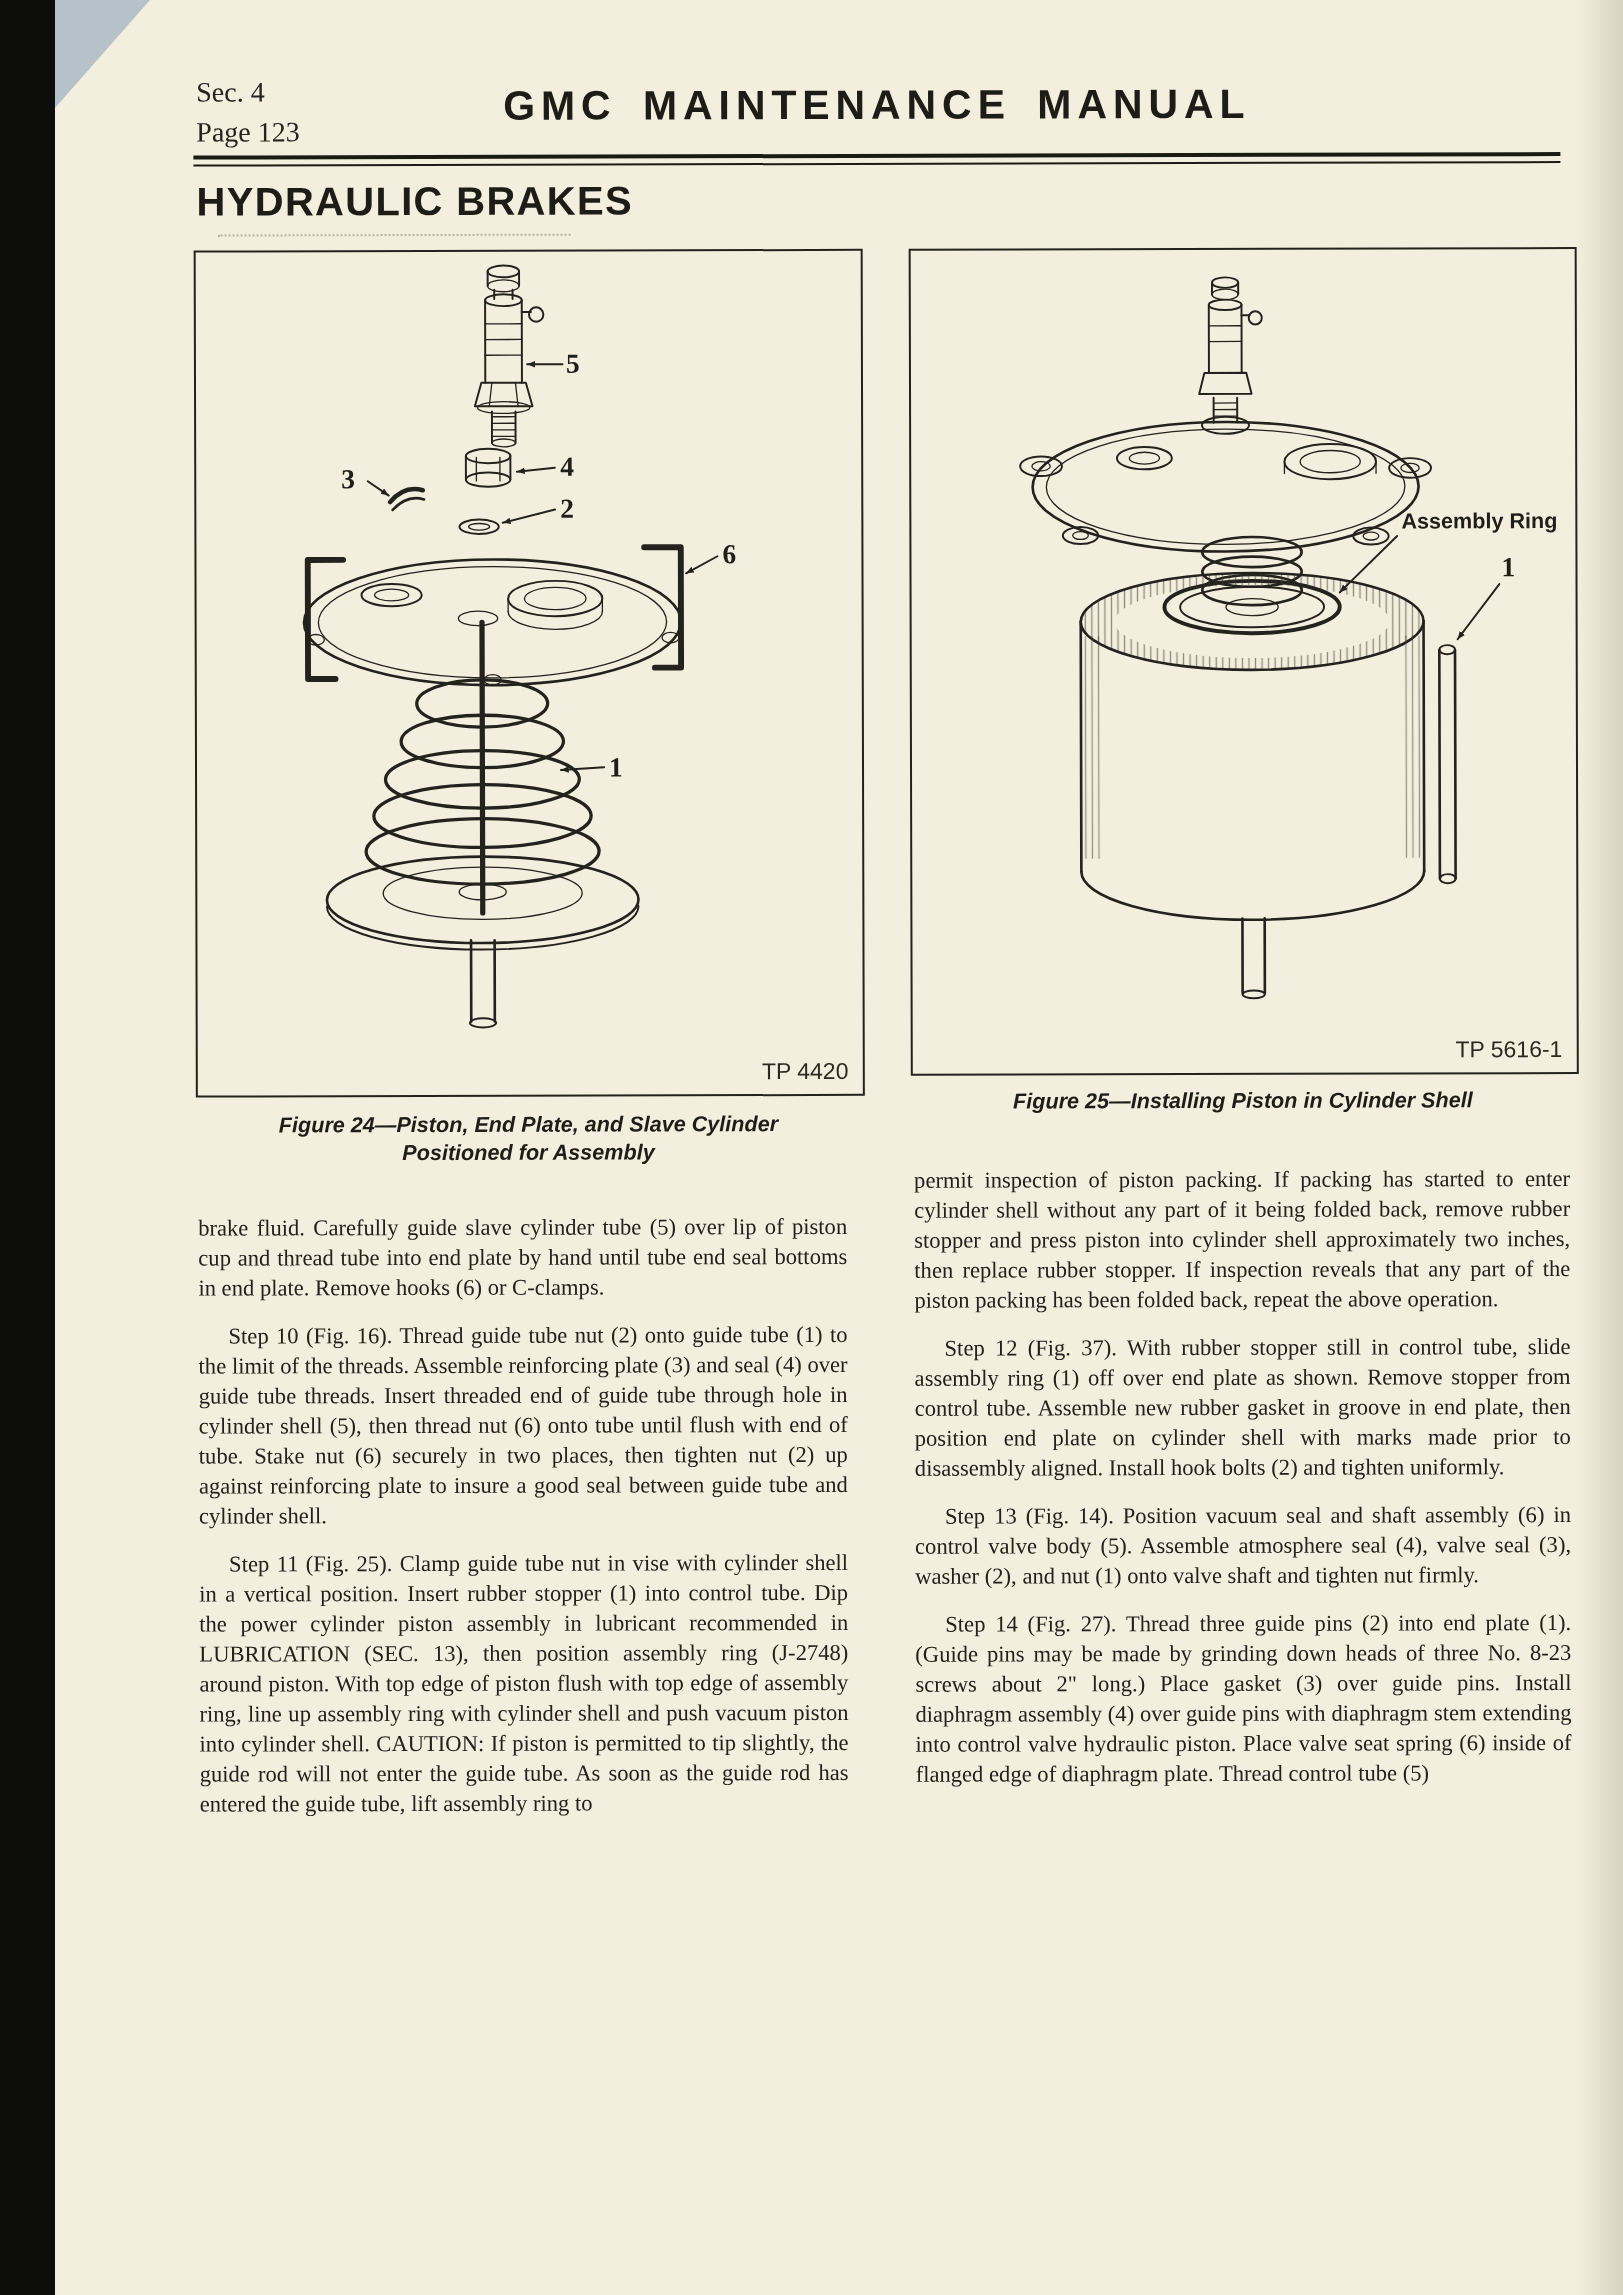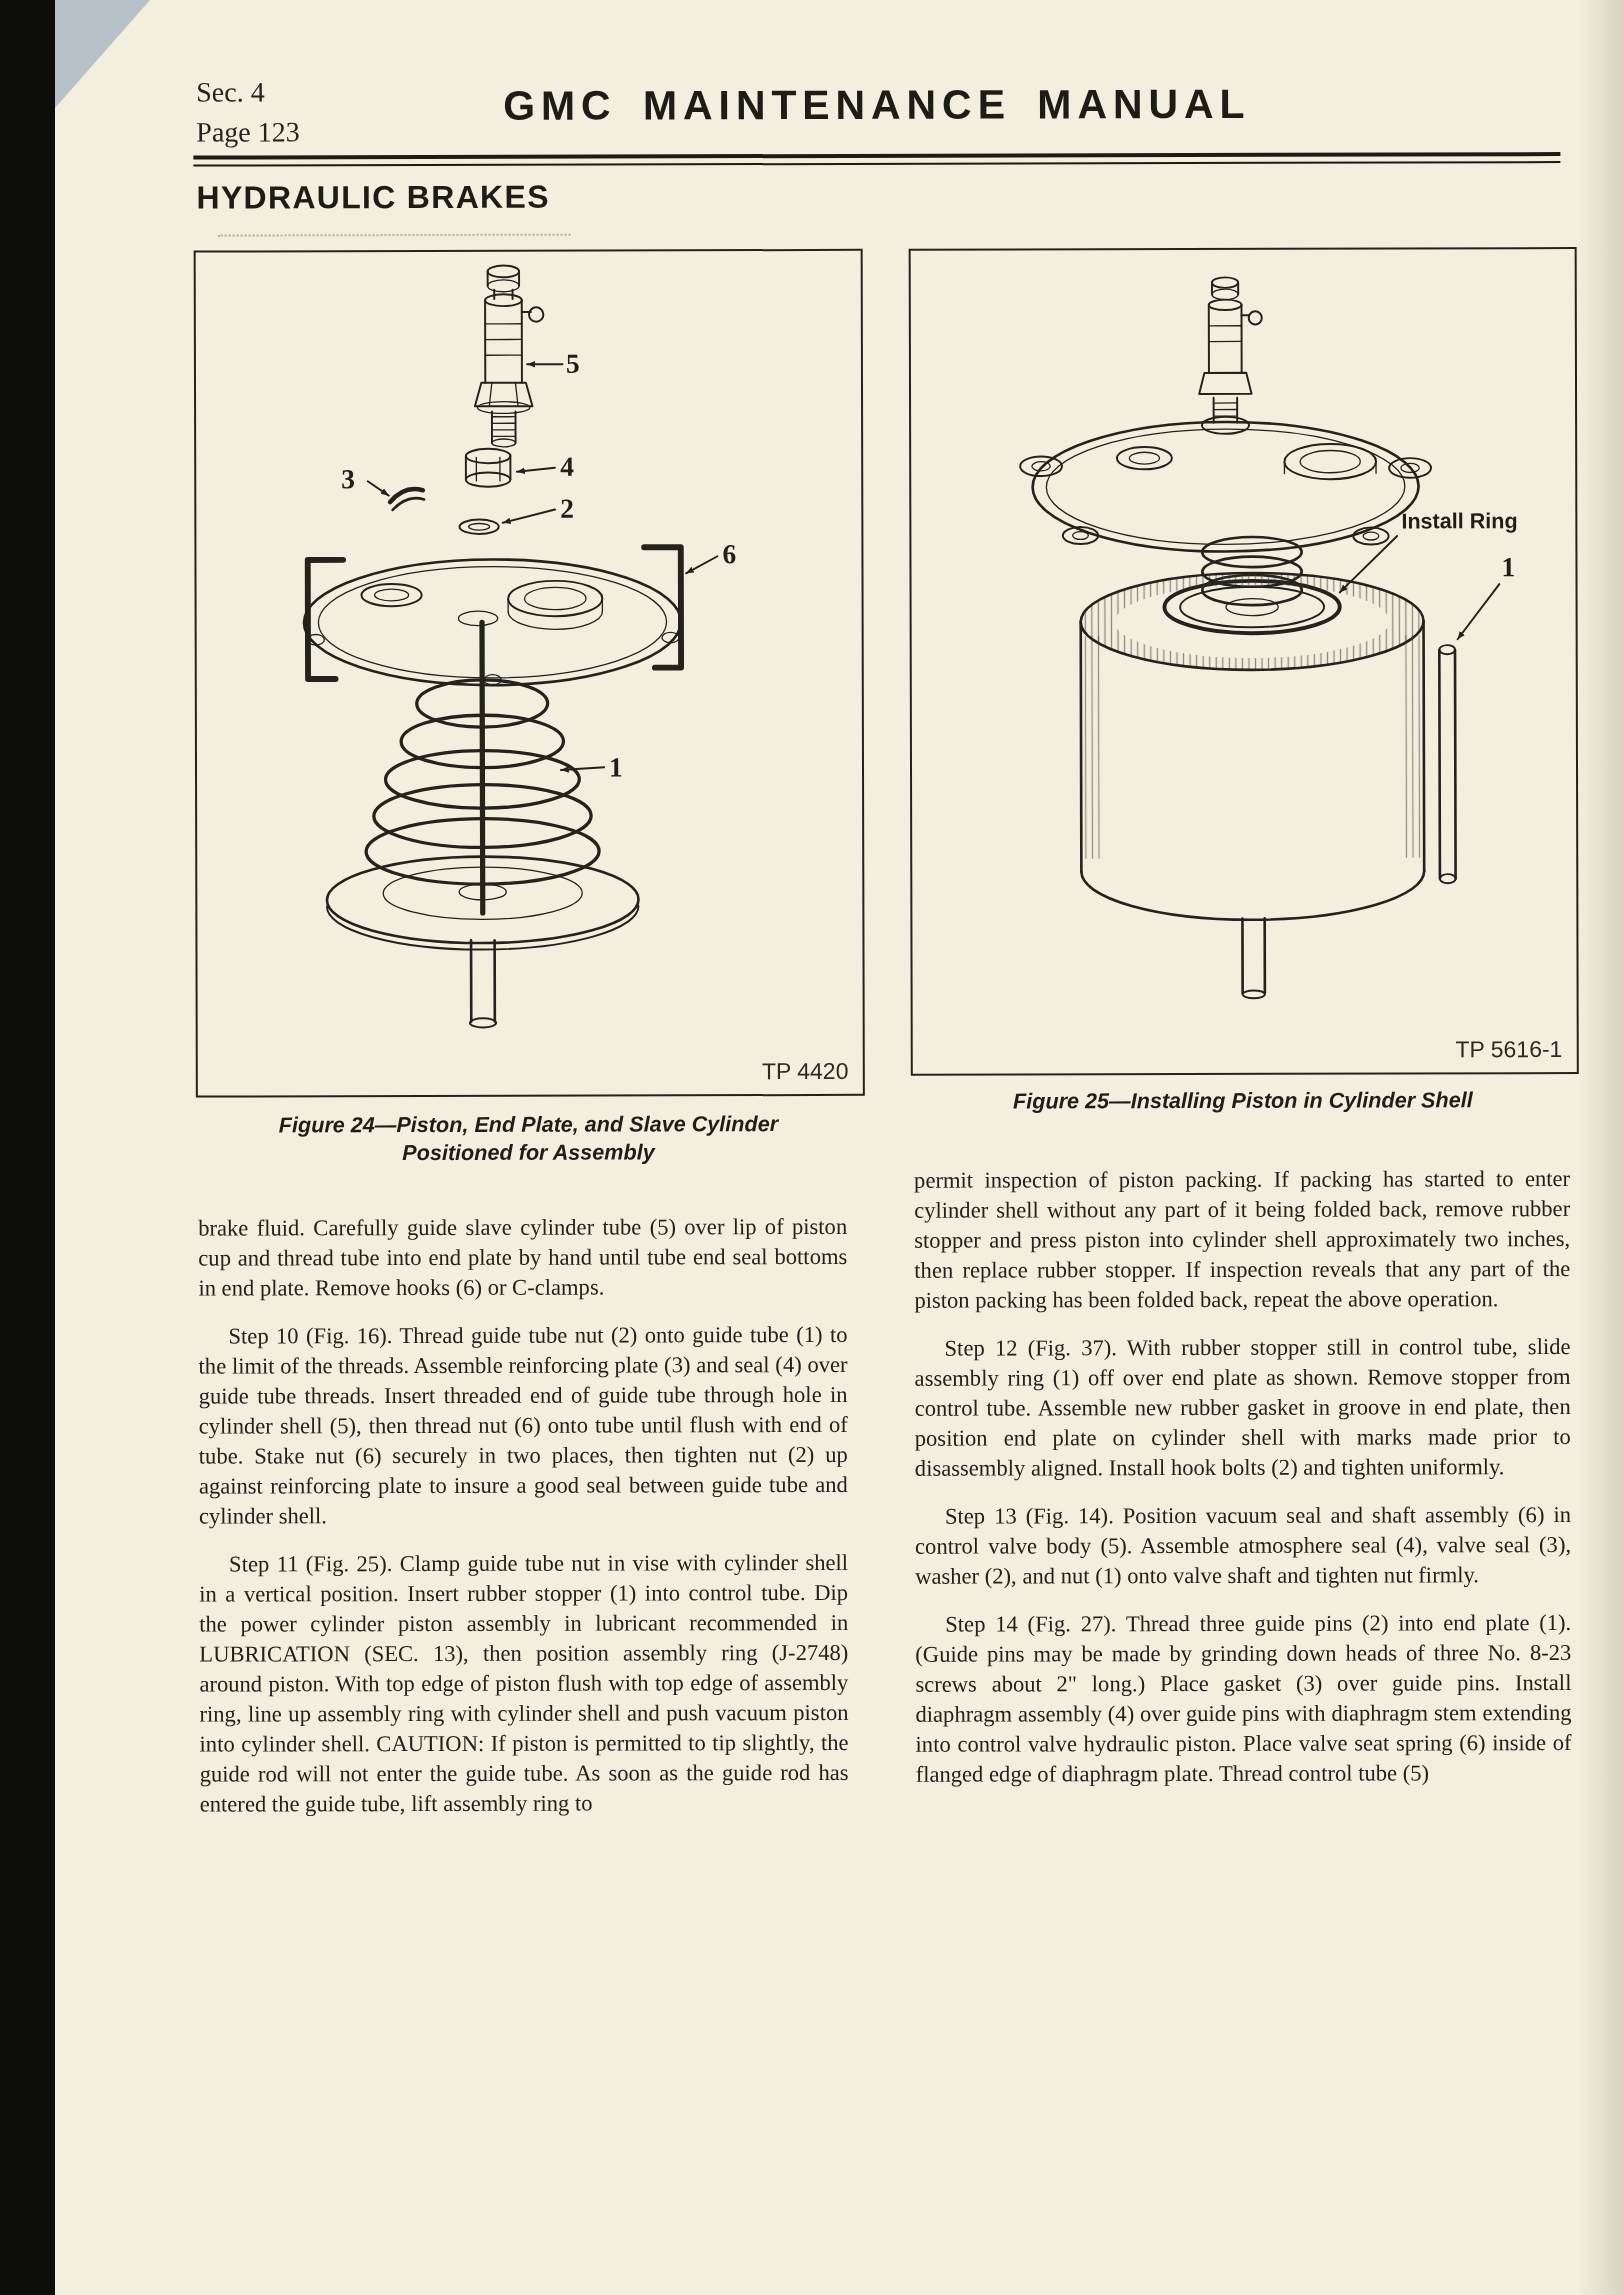--- a/index.html
+++ b/index.html
@@ -12,21 +12,21 @@
                  background:linear-gradient(to left, rgba(70,62,40,.16), rgba(70,62,40,0)); }
   .page { position:absolute; inset:0; transform:rotate(-0.15deg); color:#22211c; }
 
   .secpage { position:absolute; left:199px; top:71px; font-size:28px; line-height:1.42; color:#24231d; }
   .manual-title { position:absolute; left:196px; right:60px; top:82px; text-align:center;
                   font-family:"Liberation Sans", sans-serif; font-weight:700; font-size:41px;
                   letter-spacing:5.9px; word-spacing:9.2px; color:#1d1c16; }
   .header-rule { position:absolute; left:196px; top:154px; width:1367px; height:4.6px;
                  border-top:4.6px solid #1b1a13; border-bottom:2px solid #1b1a13; }
   .chapter-title { position:absolute; left:199px; top:178px;
-                   font-family:"Liberation Sans", sans-serif; font-weight:700; font-size:32px;
+                   font-family:"Liberation Sans", sans-serif; font-weight:700; font-size:40px;
                    letter-spacing:1.3px; color:#1d1c16; }
   .dotted-artifact { position:absolute; left:220px; top:233px; width:353px;
                      border-top:2.6px dotted rgba(95,88,64,.40); }
 
   .fig { position:absolute; border:2px solid #23221d; }
   .fig svg { position:absolute; left:0; top:0; width:100%; height:100%; }
   .fig24 { left:196px; top:249px; width:665px; height:843px; }
   .fig25 { left:911px; top:249px; width:664px; height:823px; }
   .callout { position:absolute; font-family:"Liberation Serif", serif; font-weight:700;
              font-size:27.5px; color:#1f1e18; }
@@ -247,21 +247,21 @@
             <ellipse cx="818" cy="612" rx="12" ry="7" stroke-width="3"></ellipse>
             <ellipse cx="818" cy="962" rx="12" ry="7" stroke-width="3"></ellipse>
           </g>
 
           <g stroke-width="3">
             <line x1="742" y1="438" x2="654" y2="524" marker-end="url(#ah25)"></line>
             <line x1="898" y1="512" x2="834" y2="596" marker-end="url(#ah25)"></line>
           </g>
         </g>
       </svg>
-      <span class="ring-label">Install Ring</span>
+      <span class="ring-label">Assembly Ring</span>
       <span class="callout" style="left:590px; top:302px;">1</span>
       <span class="plate-id">TP 5616-1</span>
     </div>
     <div class="figcap cap25">Figure 25—Installing Piston in Cylinder Shell</div>
 
     <div class="col col-left">
       <p><span>brake fluid. Carefully guide slave cylinder tube (5) over lip of piston cup and thread tube into end plate by hand until tube end seal bottoms in end plate. Remove hooks (6) or C-clamps.</span></p>
       <p class="step"><span class="shead">Step 10 (Fig. 16).</span> <span>Thread guide tube nut (2) onto guide tube (1) to the limit of the threads. Assemble reinforcing plate (3) and seal (4) over guide tube threads. Insert threaded end of guide tube through hole in cylinder shell (5), then thread nut (6) onto tube until flush with end of tube. Stake nut (6) securely in two places, then tighten nut (2) up against reinforcing plate to insure a good seal between guide tube and cylinder shell.</span></p>
       <p class="step"><span class="shead">Step 11 (Fig. 25).</span> <span>Clamp guide tube nut in vise with cylinder shell in a vertical position. Insert rubber stopper (1) into control tube. Dip the power cylinder piston assembly in lubricant recommended in LUBRICATION (SEC. 13), then position assembly ring (J-2748) around piston. With top edge of piston flush with top edge of assembly ring, line up assembly ring with cylinder shell and push vacuum piston into cylinder shell. CAUTION: If piston is permitted to tip slightly, the guide rod will not enter the guide tube. As soon as the guide rod has entered the guide tube, lift assembly ring to</span></p>
     </div>

